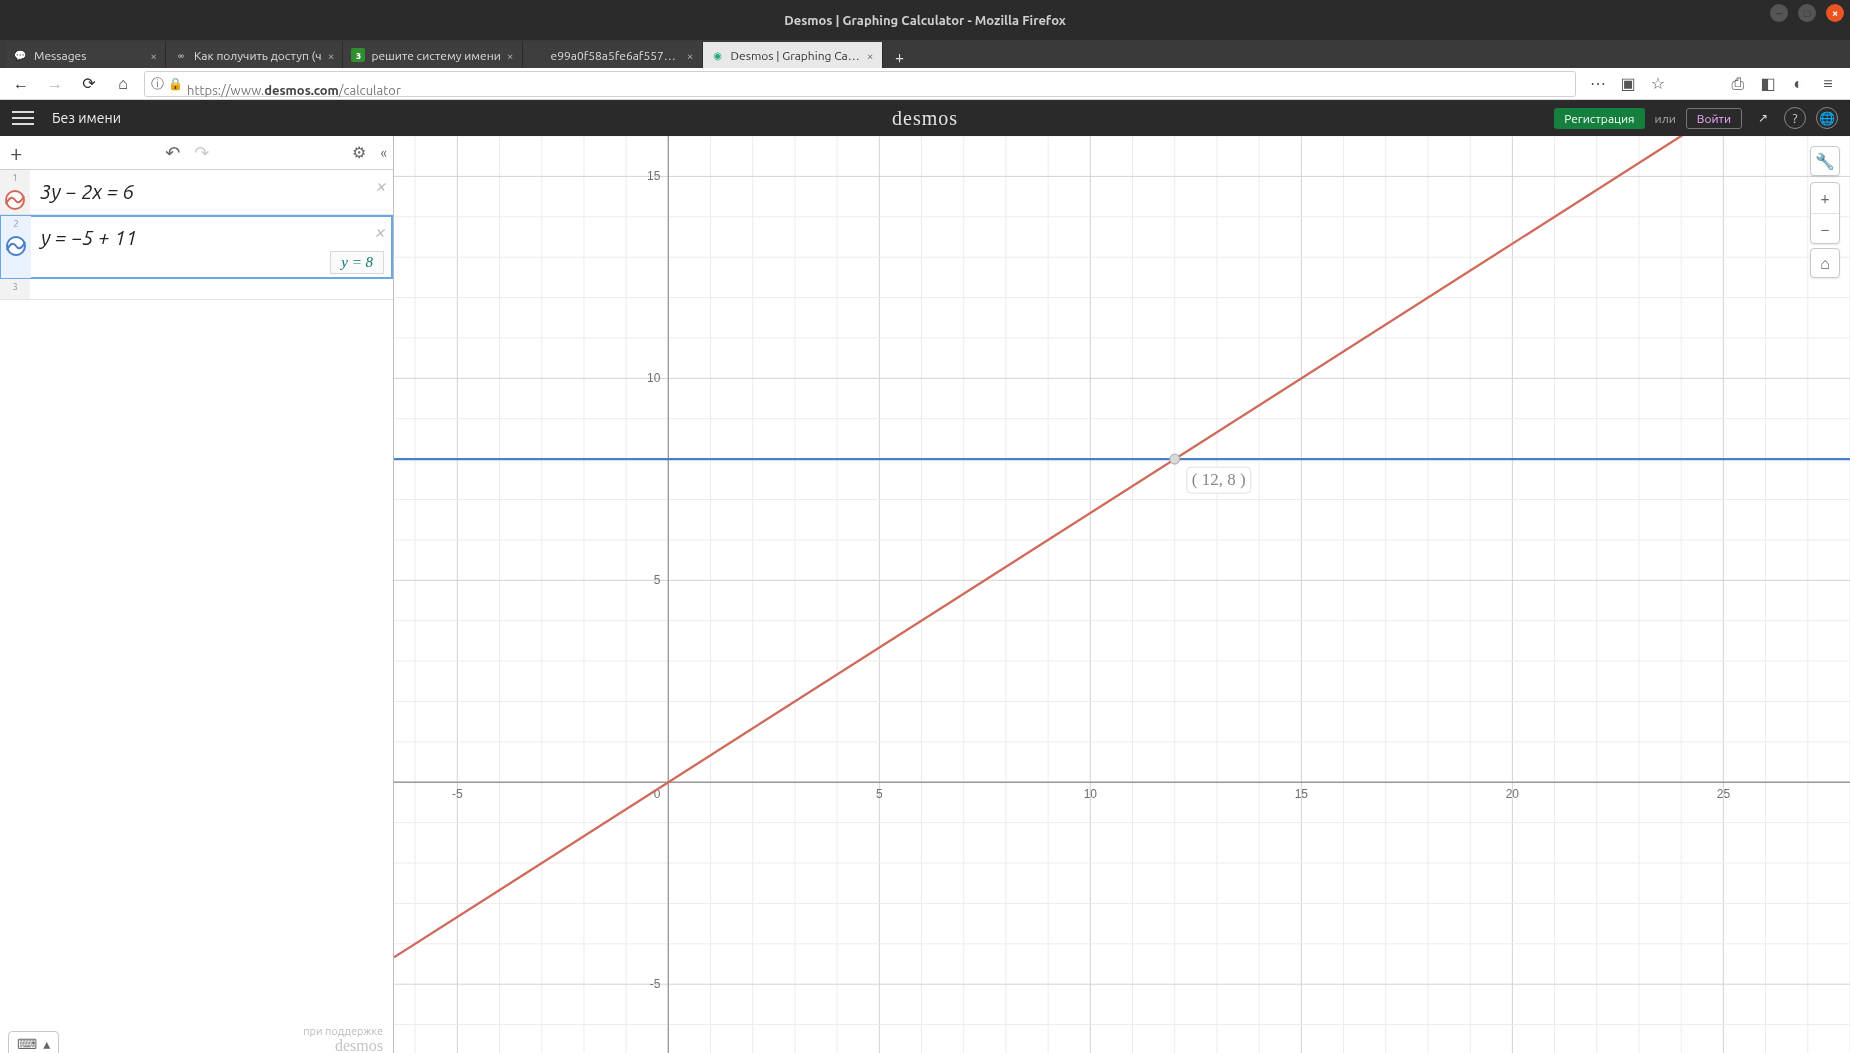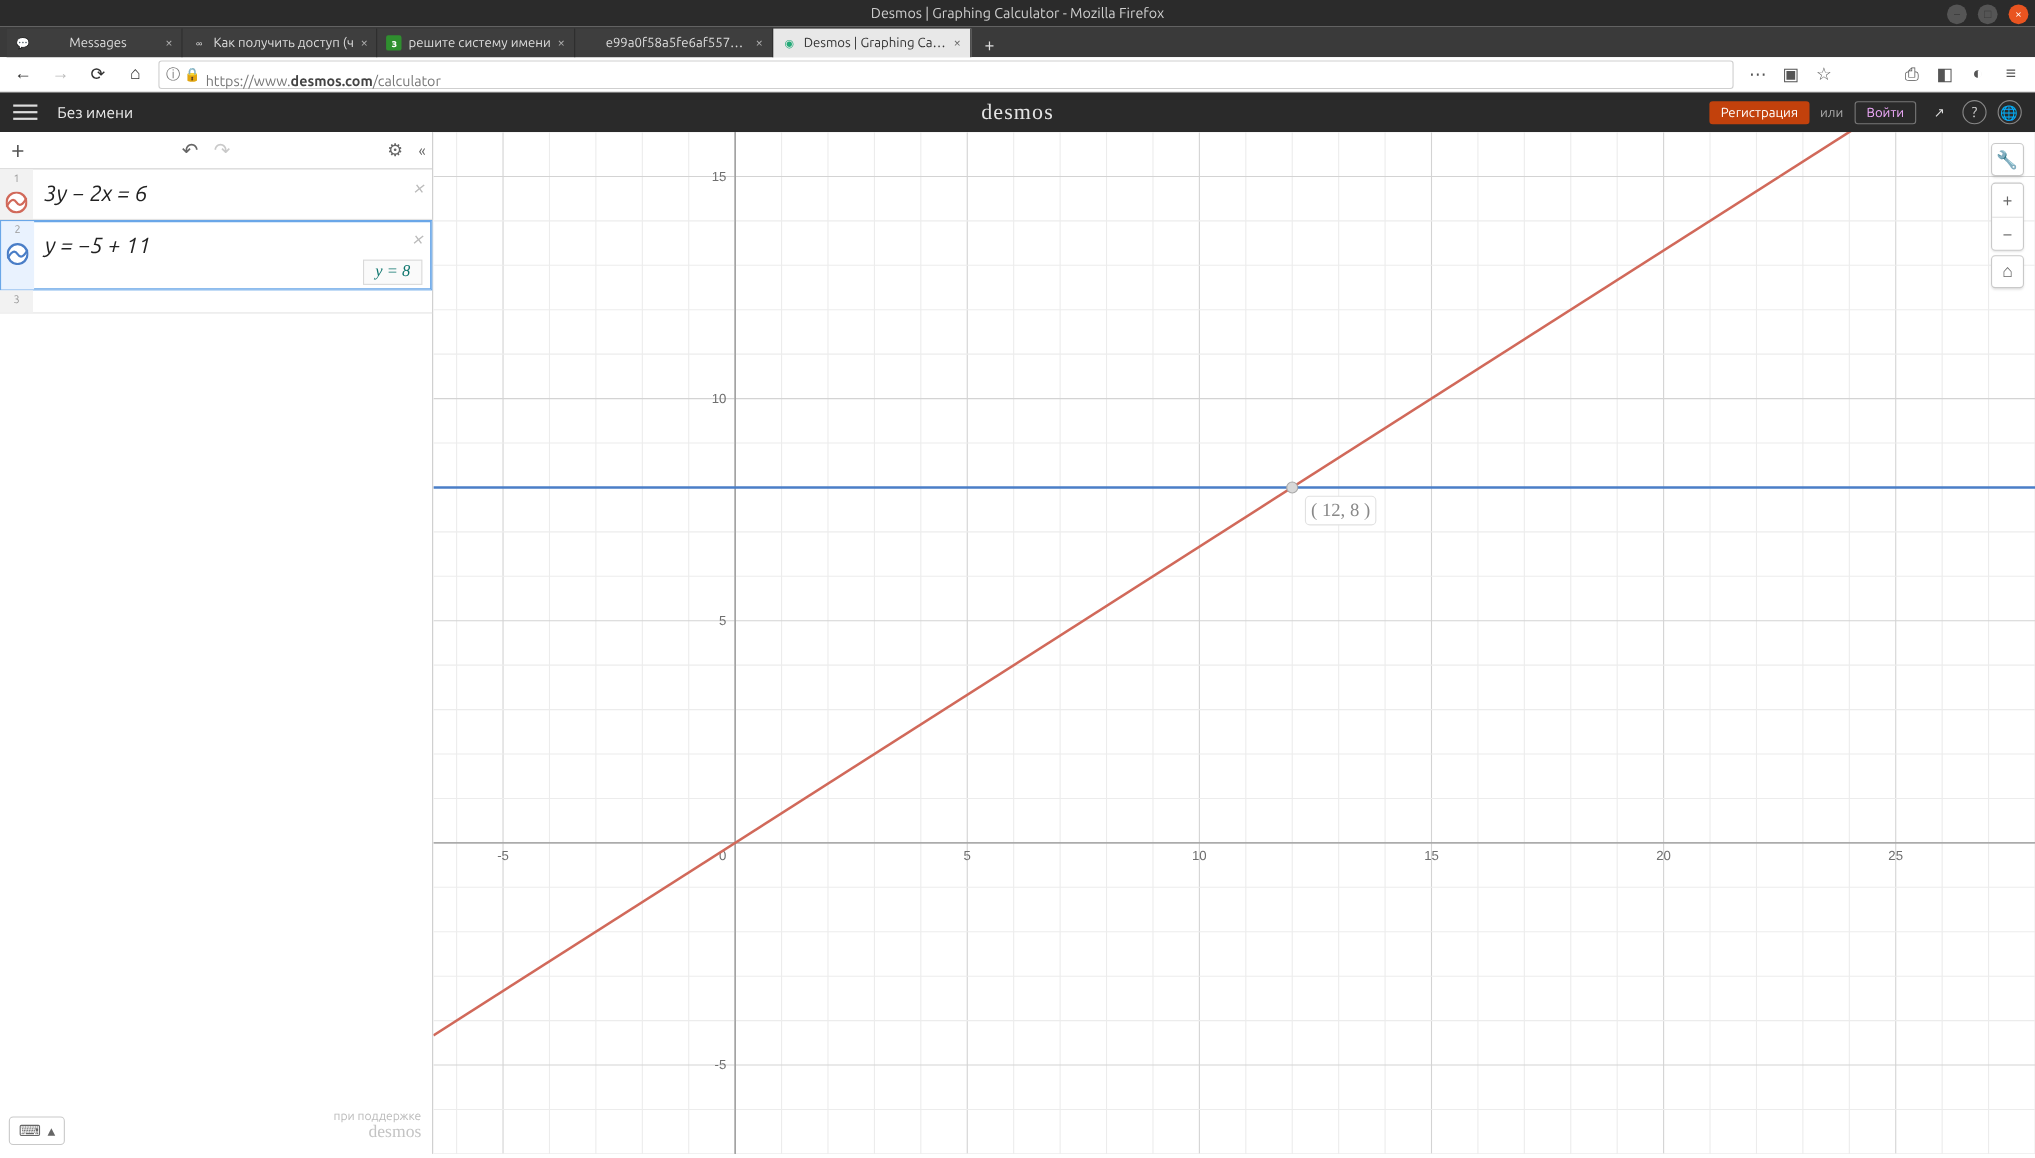--- a/index.html
+++ b/index.html
@@ -1,30 +1,30 @@
 <!DOCTYPE html>
 <html><head>
 <meta charset="utf-8">
 <style>
 * { margin:0; padding:0; box-sizing:border-box; font-family:Ubuntu,Cantarell,"Segoe UI",sans-serif; -webkit-font-smoothing:antialiased; }
 html,body { width:1850px; height:1053px; overflow:hidden; background:#fff; }
 
 
-.titlebar { height:24px; background:#2b2b2b; color:#cfcfcf; display:flex; align-items:center; justify-content:center; font-size:13px; position:relative; }
+.titlebar { height:40px; background:#2b2b2b; color:#cfcfcf; display:flex; align-items:center; justify-content:center; font-size:13px; position:relative;font-weight:bold; }
 .titlebar .win-ctrls { position:absolute; right:6px; top:4px; display:flex; gap:10px; align-items:center; }
 .win-btn { width:18px; height:18px; border-radius:9px; display:flex; align-items:center; justify-content:center; font-size:11px; color:#3a3a3a; background:#555; }
 .win-close{ background:#e95420; color:#fff; }
 .win-mid{ background:#555; }
 
 
 .tabstrip{ height:28px; background:#3a3a3a; display:flex; align-items:flex-end; padding:0 6px; color:#ddd; font-size:12px; }
 .btab{ height:26px; min-width:160px; max-width:180px; display:flex; align-items:center; gap:6px; padding:0 8px; background:#3e3e3e; border-right:1px solid #2b2b2b; cursor:pointer; }
 .btab.active{ background:#e8e8e8; color:#333; }
 .btab .favicon{ width:14px; height:14px; display:inline-flex; align-items:center; justify-content:center; font-size:10px; }
-.btab .tlabel{ flex:1; white-space:nowrap; overflow:hidden; text-overflow:ellipsis;text-align:center; }
+.btab .tlabel{ flex:1; white-space:nowrap; overflow:hidden; text-overflow:ellipsis; }
 .btab .tclose{ font-size:12px; opacity:.7; }
 .newtab{ width:22px; height:22px; margin-left:6px; color:#ddd; font-size:16px; display:flex; align-items:center; justify-content:center; }
 
 
 .tbar{ height:32px; background:#ffffff; border-bottom:1px solid #d6d6d6; display:flex; align-items:center; padding:0 8px; gap:8px; }
 .nav-btn{ width:26px; height:26px; display:flex; align-items:center; justify-content:center; color:#555; border:1px solid transparent; border-radius:3px; }
 .nav-btn.enabled{ color:#333; }
 .urlbar{ flex:1; height:26px; background:#fff; border:1px solid #cfcfcf; border-radius:3px; display:flex; align-items:center; padding:0 6px; font-size:13px; color:#777; gap:4px; }
 .urlbar .lock{ color:#20883e; font-size:12px; }
 .urlbar .url{ color:#777;margin-top:13px; }
@@ -33,21 +33,21 @@
 .ticon{ width:20px; height:20px; display:flex; align-items:center; justify-content:center; font-size:16px; }
 
 
 .dheader{ height:36px; background:#2a2a2a; color:#ddd; display:flex; align-items:center; justify-content:space-between; padding:0 12px; position:relative; }
 .dheader .left{ display:flex; align-items:center; gap:18px; }
 .burger{ width:22px; display:flex; flex-direction:column; gap:4px; }
 .burger span{ height:2px; background:#ddd; }
 .dtitle{ font-size:14px; color:#eee; }
 .desmos-logo{ position:absolute; left:50%; transform:translateX(-50%); font-size:20px; font-weight:400; letter-spacing:1px; color:#e3e3e3; font-family:Georgia,serif; }
 .dheader .right{ display:flex; align-items:center; gap:10px; font-size:12px; }
-.btn-reg{ background:#c2410c; color:#fff; padding:4px 10px; border-radius:3px; }
+.btn-reg{ background:#15803d; color:#fff; padding:4px 10px; border-radius:3px; }
 .btn-login{ border:1px solid #777; color:#f0abfc; padding:3px 10px; border-radius:3px; }
 .or{ color:#aaa; }
 .hicon{ width:22px; height:22px; display:flex; align-items:center; justify-content:center; border-radius:50%; }
 .hicon.round{ border:1px solid #888; color:#ccc; font-size:13px; }
 
 
 .workspace{ display:flex; height:calc(1053px - 28px - 28px - 32px - 36px); position:relative; }
 
 
 .expanel{ width:394px; background:#fff; border-right:1px solid #bdbdbd; display:flex; flex-direction:column; position:relative; }

